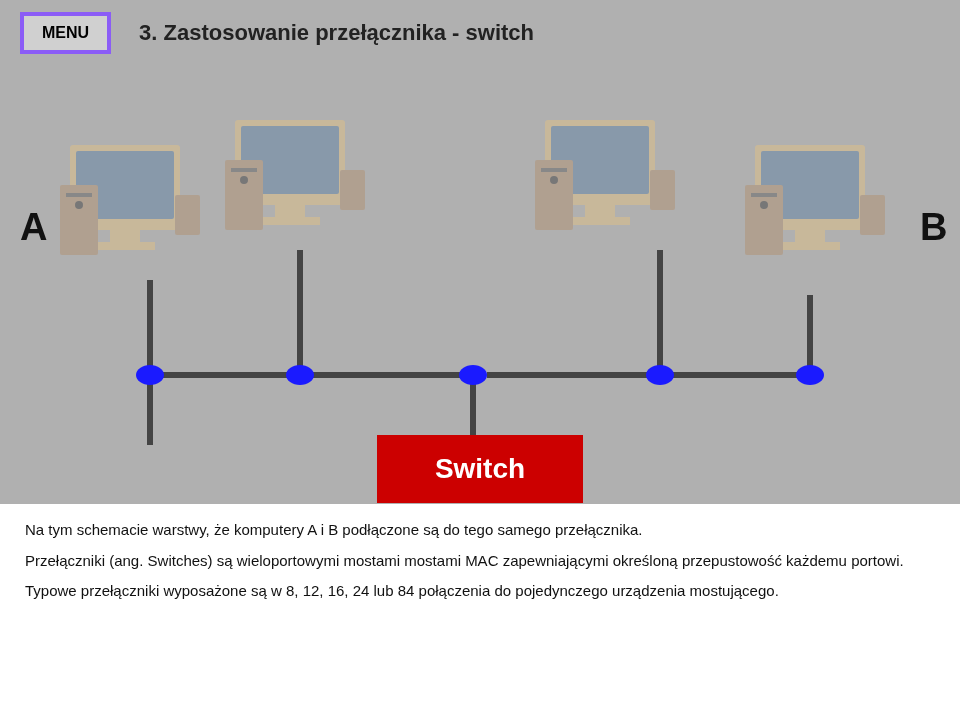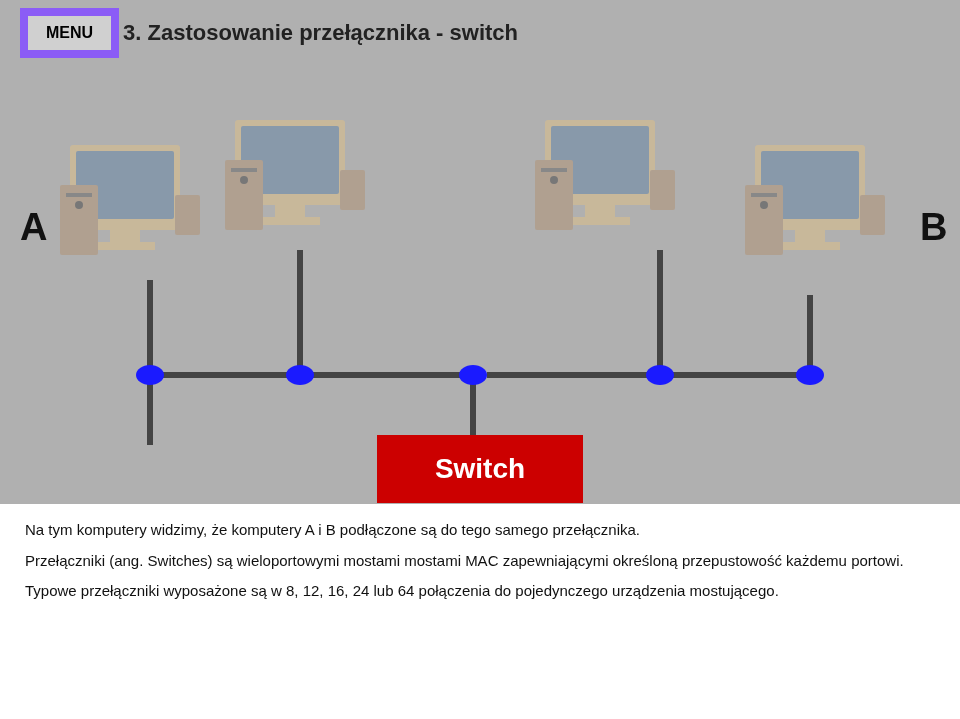--- a/index.html
+++ b/index.html
@@ -17,28 +17,28 @@
       position: absolute;
       top: 0; left: 0; right: 0;
       height: 65px;
       background: #b0b0b0;
       display: flex;
       align-items: center;
       padding: 10px 20px;
     }
     .menu-btn {
       background: #d0d0d0;
-      border: 8px solid #8b5cf6;
+      border: 4px solid #8b5cf6;
       padding: 8px 18px;
       font-weight: bold;
       font-size: 16px;
       cursor: pointer;
     }
     .header-title {
-      margin-left: 4px;
+      margin-left: 28px;
       font-size: 22px;
       font-weight: bold;
       color: #222;
     }
 
     
     .main-area {
       position: absolute;
       top: 65px;
       left: 0; right: 0;
@@ -175,16 +175,16 @@
 
       <text x="20" y="175" fill="#111" font-size="38" font-weight="bold" font-family="Arial">A</text>
 
       <text x="920" y="175" fill="#111" font-size="38" font-weight="bold" font-family="Arial">B</text>
 
     </svg>
   </div>
 </div>
 
 <div class="text-area">
-  <p>Na tym komputery widzimy, że komputery A i B  podłączone są do tego samego przełącznika.</p>
+  <p>Na tym schemacie warstwy, że komputery A i B  podłączone są do tego samego przełącznika.</p>
   <p>Przełączniki (ang.  Switches) są wieloportowymi mostami mostami MAC zapewniającymi określoną przepustowość każdemu portowi.</p>
-  <p>Typowe przełączniki wyposażone są w 8, 12, 16, 24 lub 64 połączenia do pojedynczego urządzenia mostującego.</p>
+  <p>Typowe przełączniki wyposażone są w 8, 12, 16, 24 lub 84 połączenia do pojedynczego urządzenia mostującego.</p>
 </div>
 
 </body></html>

